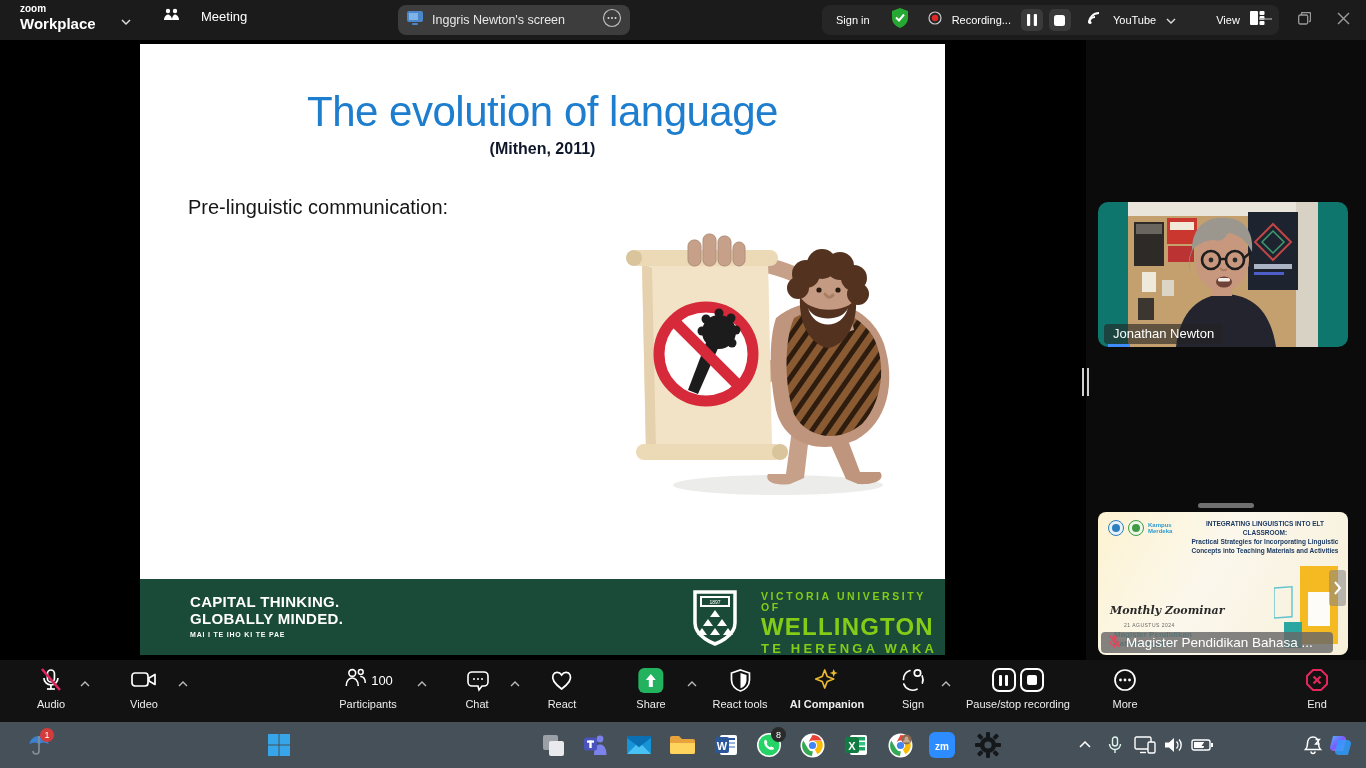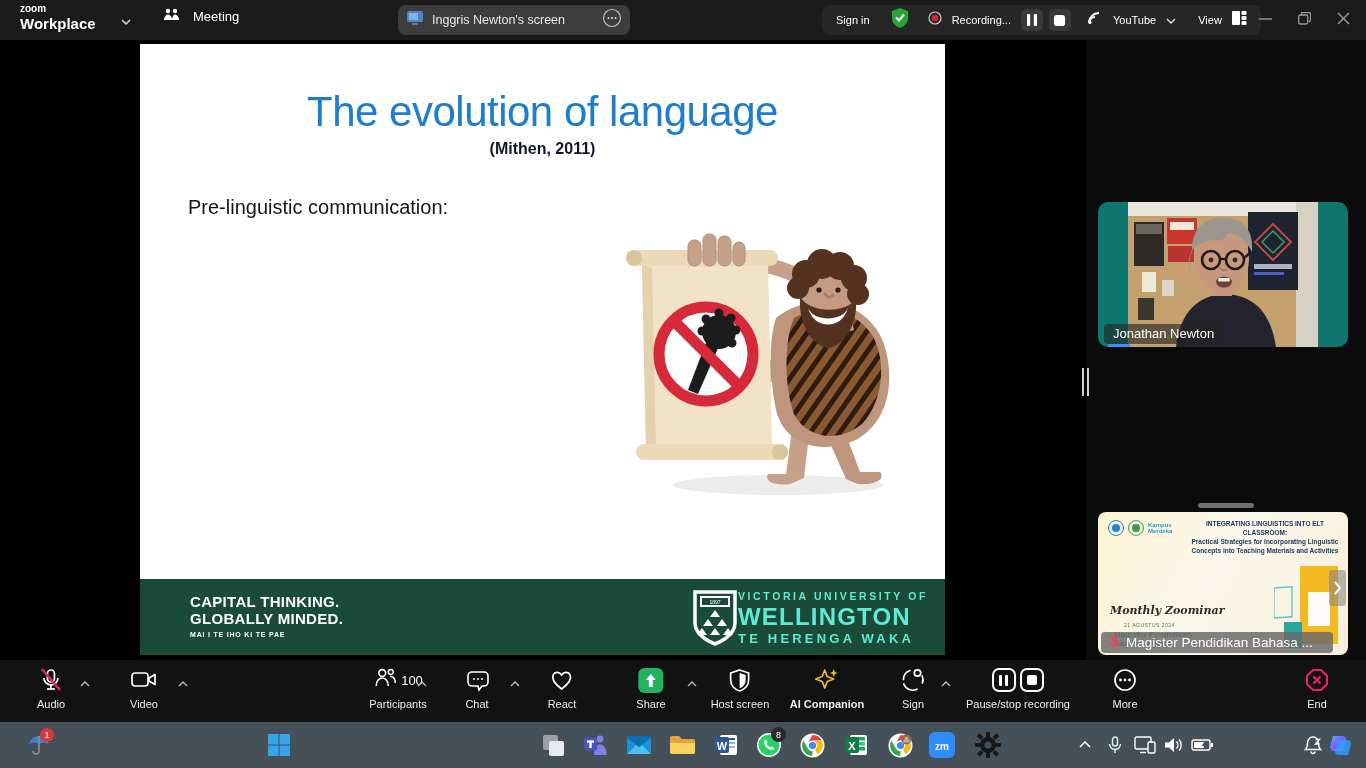--- a/index.html
+++ b/index.html
@@ -6,42 +6,42 @@
   html,body { background:#000; }
   #app { position:relative; width:1366px; height:768px; overflow:hidden;
          font-family:"Liberation Sans", sans-serif; background:#000; color:#fff; }
 
   
   .topbar { position:absolute; left:0; top:0; width:1366px; height:40px; background:#1b1b1b; }
   .brand { position:absolute; left:20px; top:4px; line-height:1; }
   .brand .b-top { font-size:10px; font-weight:bold; color:#fff; }
   .brand .b-bot { font-size:15px; font-weight:bold; color:#fff; margin-top:2px; }
   .brand-chevron { position:absolute; left:120px; top:12px; }
-  .meeting-tab { position:absolute; left:163px; top:8px; display:flex; align-items:center; gap:12px; font-size:13px; color:#fff; }
+  .meeting-tab { position:absolute; left:163px; top:8px; display:flex; align-items:center; gap:20px; font-size:13px; color:#fff; }
   .share-pill { position:absolute; left:398px; top:5px; width:232px; height:30px; background:#3d3d3d; border-radius:8px;
                 display:flex; align-items:center; padding:0 8px; gap:8px; }
   .share-pill .lbl { font-size:12.5px; color:#e8e8e8; flex:1; white-space:nowrap; overflow:hidden; }
   .ctrl-cluster { position:absolute; left:822px; top:5px; height:30px; background:#262626; border-radius:8px;
                   display:flex; align-items:center; padding:0 14px; gap:10px; }
   .ctrl-cluster .txt { font-size:11px; color:#fff; }
   .rec-btn { width:22px; height:22px; background:#3a3a3a; border-radius:5px; display:flex; align-items:center; justify-content:center; }
   .win-controls { position:absolute; right:8px; top:0; height:40px; display:flex; align-items:center; gap:26px; padding-right:8px; }
 
   
   .slide { position:absolute; left:140px; top:44px; width:805px; height:611px; background:#fff; color:#000; }
   .slide-title { position:absolute; left:0; right:0; top:44px; text-align:center; font-size:42px; letter-spacing:-0.5px; color:#1d7dce; }
   .slide-cite  { position:absolute; left:0; right:0; top:96px; text-align:center; font-size:16px; font-weight:bold; color:#0f172a; }
   .slide-body  { position:absolute; left:48px; top:152px; font-size:20px; color:#161616; }
   .illustration { position:absolute; left:478px; top:178px; width:330px; height:282px; }
   .slide-footer { position:absolute; left:0; right:0; bottom:0; height:76px; background:#1a4a38; }
   .foot-left { position:absolute; left:50px; top:14px; color:#fff; line-height:1.15; }
   .foot-left .t1 { font-size:15px; font-weight:bold; letter-spacing:0.3px; }
   .foot-left .t3 { font-size:7px; font-weight:bold; letter-spacing:0.8px; margin-top:3px; }
   .foot-logo { position:absolute; left:552px; top:10px; }
-  .foot-right { position:absolute; left:598px; top:12px; color:#5eead4; line-height:1; }
+  .foot-right { position:absolute; left:621px; top:12px; color:#84cc16; line-height:1; }
   .foot-right .u1 { font-size:10.5px; font-weight:bold; letter-spacing:2.6px; }
   .foot-right .u2 { font-size:24px; font-weight:bold; letter-spacing:1.2px; margin-top:3px; }
   .foot-right .u3 { font-size:13px; font-weight:bold; letter-spacing:3.2px; margin-top:3px; }
 
   
   .right-panel { position:absolute; left:1086px; top:40px; width:280px; height:620px; background:#0b0b0b; }
   .resize-handle { position:absolute; left:-4px; top:328px; width:8px; height:28px; display:flex; gap:3px; }
   .resize-handle i { display:block; width:2px; height:28px; background:#cfcfcf; }
   .video-tile { position:absolute; left:12px; top:162px; width:250px; height:145px; background:#0f766e; border-radius:10px; overflow:hidden; }
   .video-tile .vid { position:absolute; left:30px; top:0; width:190px; height:145px; }
@@ -157,21 +157,21 @@
             <path d="M2,12 a6,6 0 0 1 6,-6" fill="none" stroke="#fff" stroke-width="1.8"></path>
             <circle cx="3" cy="11.5" r="1.6" fill="#fff"></circle>
           </svg>
       </span>
       <span class="txt">YouTube</span>
       <span>
         <svg width="10" height="7">
             <polyline points="1,1 5,5 9,1" fill="none" stroke="#ddd" stroke-width="1.4"></polyline>
           </svg>
       </span>
-      <span class="txt" style="margin-left:12px;">View</span>
+      <span class="txt" style="margin-left:30px;">View</span>
       <span>
         <svg width="15" height="14" viewBox="0 0 15 14">
             <rect x="0" y="0" width="8" height="14" rx="1" fill="#fff"></rect>
             <rect x="9.5" y="0" width="5" height="4" rx="1" fill="#fff"></rect>
             <rect x="9.5" y="5" width="5" height="4" rx="1" fill="#fff"></rect>
             <rect x="9.5" y="10" width="5" height="4" rx="1" fill="#fff"></rect>
           </svg>
       </span>
     </div>
     <div class="win-controls">
@@ -411,21 +411,21 @@
             <rect x="2" y="6" width="16" height="13" rx="3" fill="none" stroke="#fff" stroke-width="1.7"></rect>
             <path d="M19,11 L25,7.5 V17.5 L19,14 Z" fill="none" stroke="#fff" stroke-width="1.7" stroke-linejoin="round"></path>
           </svg>
       </span>
       <span class="lbl">Video</span>
     </div>
     <span class="tb-chev" style="left:178px; position:absolute;"><svg width="10" height="6">
           <polyline points="1,5 5,1 9,5" fill="none" stroke="#bbb" stroke-width="1.4"></polyline>
         </svg></span>
 
-    <div class="tb-item" style="left:368px;margin-left:30px;">
+    <div class="tb-item" style="left:368px;">
       <span class="tb-ico">
         <span>
           <svg width="24" height="24" viewBox="0 0 24 24">
               <circle cx="9" cy="7" r="3.4" fill="none" stroke="#fff" stroke-width="1.6"></circle>
               <path d="M3,20 C3,14 6.5,12 9,12 C11.5,12 15,14 15,20" fill="none" stroke="#fff" stroke-width="1.6"></path>
               <circle cx="17.5" cy="6" r="2.4" fill="none" stroke="#fff" stroke-width="1.5"></circle>
               <path d="M17,10.5 C20,10.5 22,13 22,17" fill="none" stroke="#fff" stroke-width="1.5"></path>
             </svg>
         </span>
         <span class="cnt">100</span>
@@ -474,21 +474,21 @@
           <polyline points="1,5 5,1 9,5" fill="none" stroke="#bbb" stroke-width="1.4"></polyline>
         </svg></span>
 
     <div class="tb-item" style="left:740px;">
       <span class="tb-ico">
         <svg width="24" height="25" viewBox="0 0 24 25">
             <path d="M12,2 L21,5 V12 C21,18 16.5,21.8 12,23 C7.5,21.8 3,18 3,12 V5 Z" fill="none" stroke="#fff" stroke-width="1.7"></path>
             <path d="M12,5 L18,7 V12 C18,16.5 15,19.2 12,20.3 Z" fill="#fff"></path>
           </svg>
       </span>
-      <span class="lbl">Host screen</span>
+      <span class="lbl">React tools</span>
     </div>
 
     <div class="tb-item" style="left:827px;font-weight:bold;">
       <span class="tb-ico">
         <svg width="26" height="26" viewBox="0 0 26 26">
             <path d="M11,3 L13.5,9.5 L20,12 L13.5,14.5 L11,21 L8.5,14.5 L2,12 L8.5,9.5 Z" fill="none" stroke="#e8b931" stroke-width="1.7" stroke-linejoin="round"></path>
             <path d="M20,2 L21.2,5 L24,6 L21.2,7 L20,10 L18.8,7 L16,6 L18.8,5 Z" fill="#e8b931"></path>
           </svg>
       </span>
       <span class="lbl">AI Companion</span>

